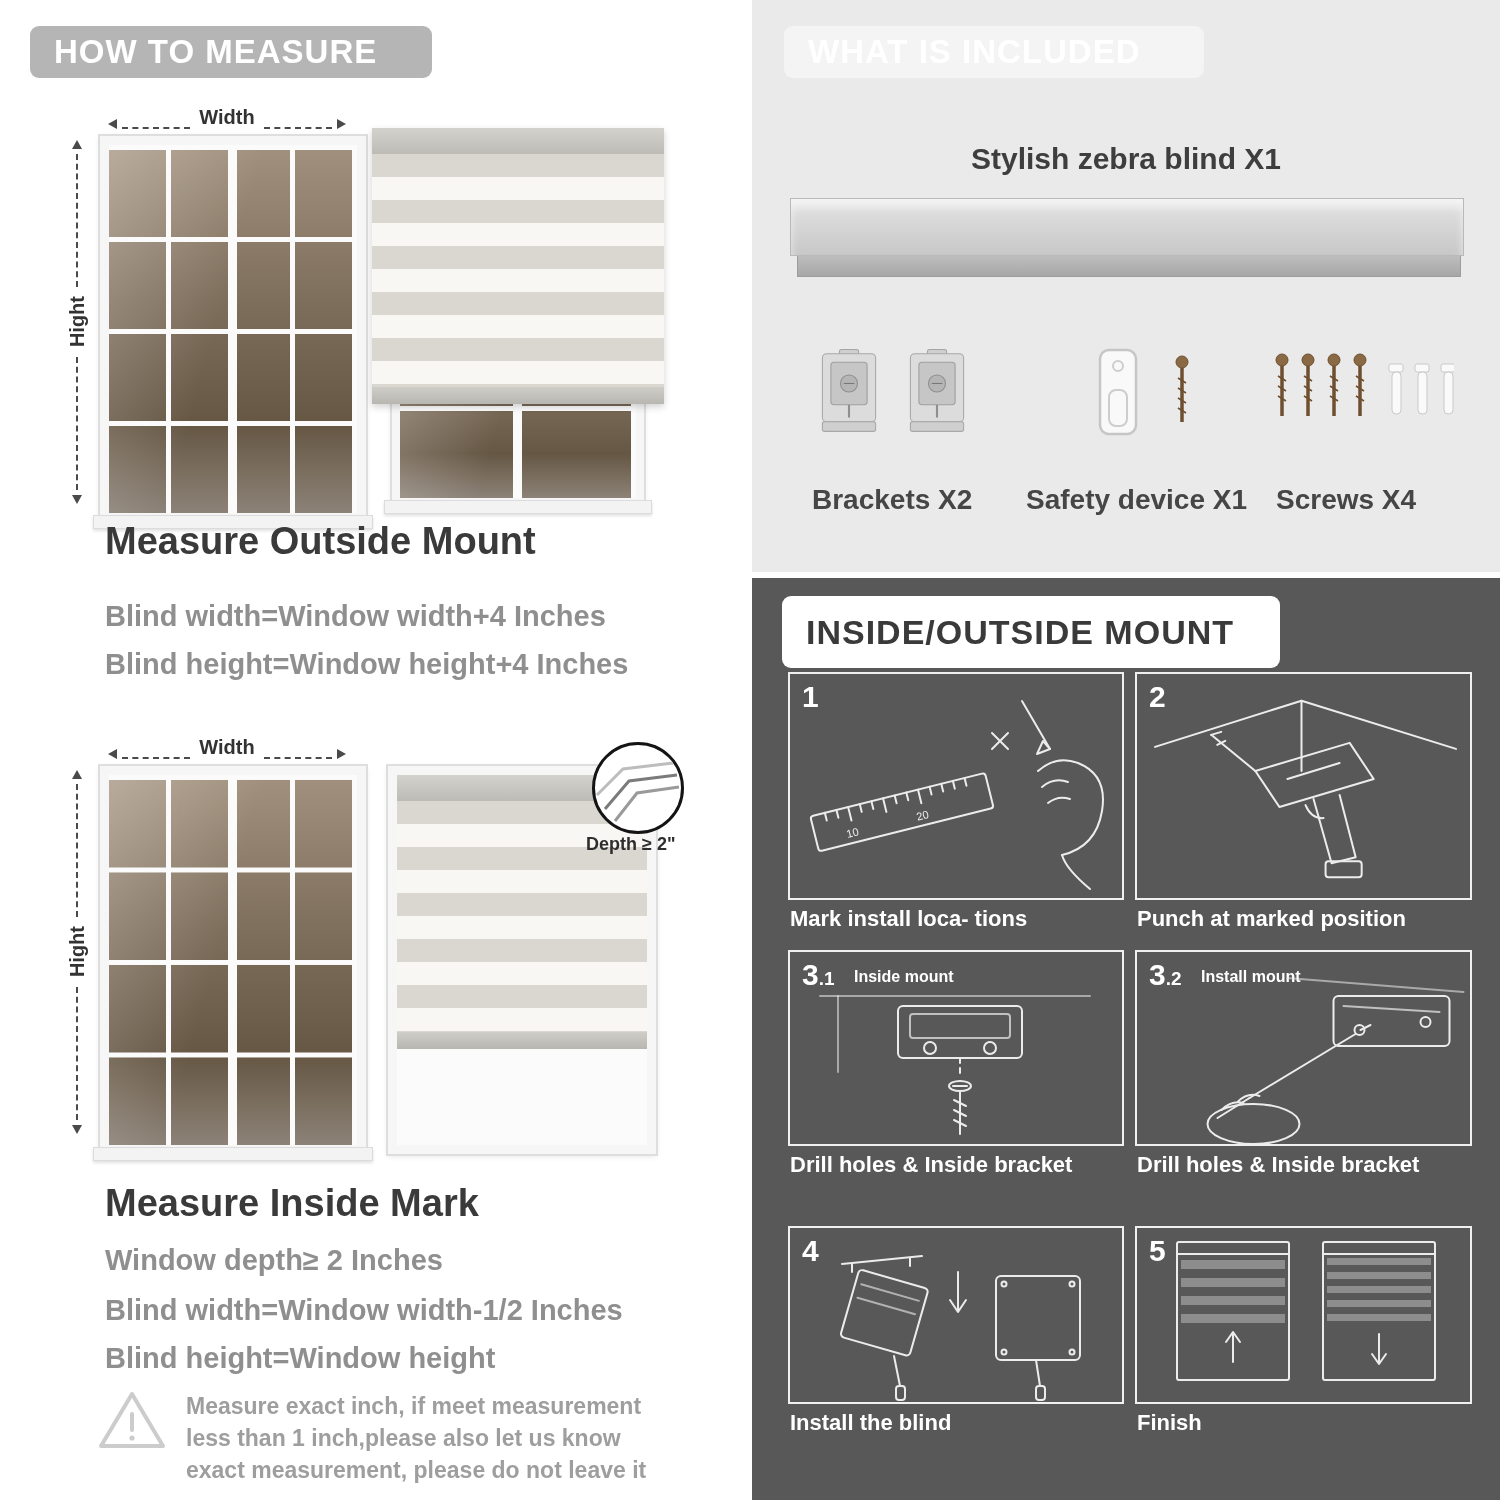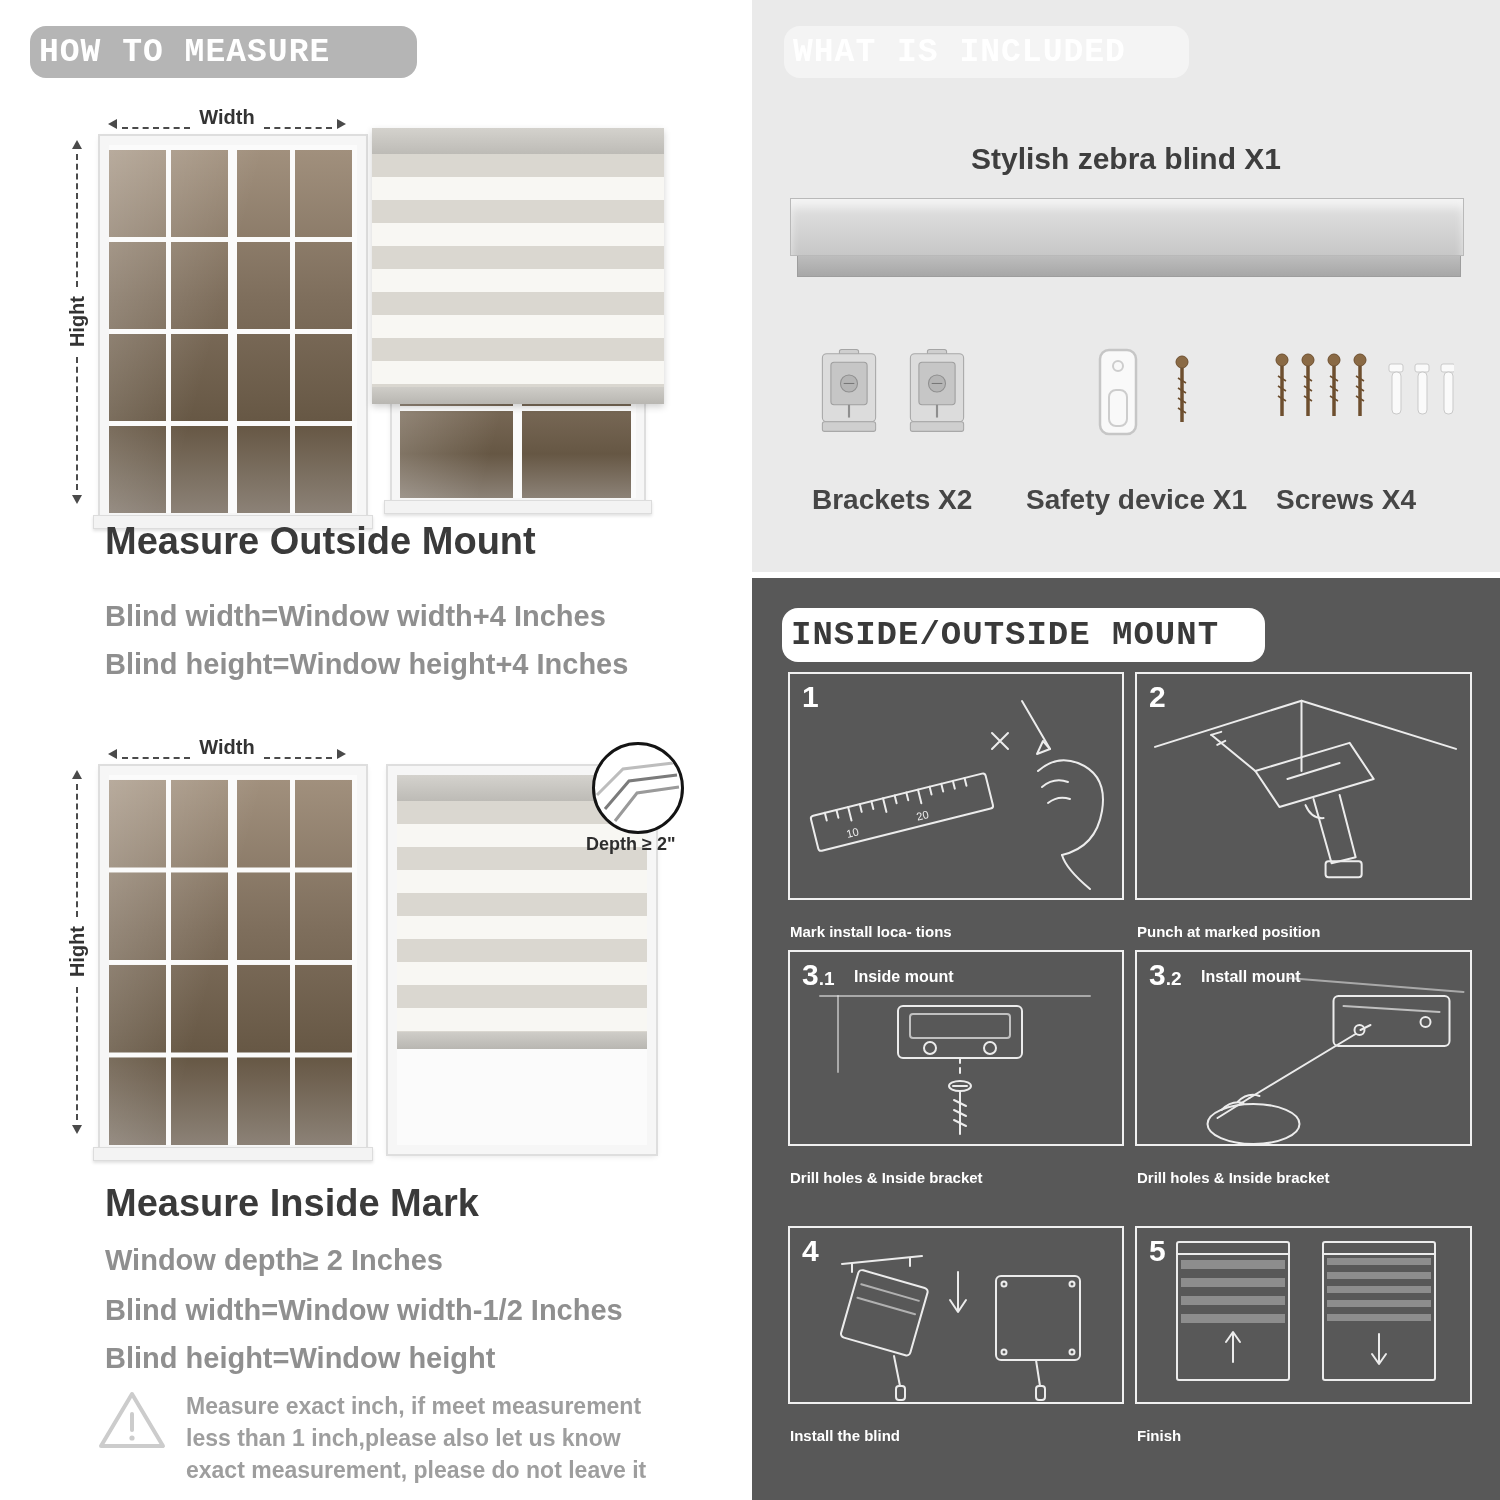--- a/index.html
+++ b/index.html
@@ -1,22 +1,22 @@
 <!DOCTYPE html>
 <html><head>
 <meta charset="utf-8">
 <style>
   html,body{margin:0;padding:0;background:#fff;}
   .page{position:relative;width:1500px;height:1500px;background:#fff;overflow:hidden;
         font-family:"Liberation Sans", sans-serif;}
   .abs{position:absolute;}
 
   
-  .pill{position:absolute;display:flex;align-items:center;font-weight:bold;border-radius:16px;
-        padding-left:9px;letter-spacing:1px;font-family:Liberation Mono, monospace;}
+  .pill{position:absolute;display:flex;align-items:center;font-weight:bold;border-radius:9px;
+        padding-left:24px;letter-spacing:1px;}
   .pill-gray{background:#b5b5b5;color:#fff;font-size:33px;}
   .pill-light{background:#f4f4f4;color:#fff;font-size:33px;}
   .pill-white{background:#ffffff;color:#3a3a3a;font-size:34px;}
 
   
   .h-dark{position:absolute;font-weight:bold;color:#3a3a3a;font-size:38px;}
   .gray-line{position:absolute;font-weight:bold;color:#8f8f8f;font-size:29px;}
   .warn-text{position:absolute;font-weight:bold;color:#9e9e9e;font-size:23px;line-height:1.4;width:472px;}
 
   
@@ -76,21 +76,21 @@
   .rail-bottom{height:20px;margin:0 3px 0 7px;background:linear-gradient(180deg,#bdbdbd,#a7a7a7);
                border:1px solid #9d9d9d;border-top:none;}
   .item-label{position:absolute;font-weight:bold;font-size:28px;color:#464646;}
 
   
   .mount{position:absolute;left:752px;top:578px;width:748px;height:922px;background:#585858;}
   .panel{position:absolute;border:2px solid #f0f0f0;}
   .step-num{position:absolute;top:6px;left:12px;color:#fff;font-weight:bold;font-size:30px;}
   .step-sub{font-size:19px;}
   .inner-label{position:absolute;top:16px;left:64px;color:#fff;font-weight:bold;font-size:16px;}
-  .caption{position:absolute;color:#fff;font-weight:bold;font-size:15px;margin-top:17px;}
+  .caption{position:absolute;color:#fff;font-weight:bold;font-size:22px;}
   .lineart{position:absolute;inset:0;width:100%;height:100%;}
   .lineart *{stroke:#ececec;stroke-width:2;fill:none;stroke-linecap:round;stroke-linejoin:round;}
   .lineart .fillstripe{fill:rgba(255,255,255,.32);stroke:none;}
   .lineart text{fill:#ececec;stroke:none;font-family:"Liberation Sans",sans-serif;}
 </style>
 </head>
 <body>
 
 <div class="page">
 
@@ -252,21 +252,21 @@
         </g>
       </svg>
     </div>
 
     <div class="item-label" style="left:60px;top:484px;">Brackets X2</div>
     <div class="item-label" style="left:274px;top:484px;">Safety device X1</div>
     <div class="item-label" style="left:524px;top:484px;">Screws X4</div>
   </div>
 
   <div class="mount">
-    <div class="pill pill-white" style="left:30px;top:30px;width:474px;height:54px;">INSIDE/OUTSIDE MOUNT</div>
+    <div class="pill pill-white" style="left:30px;top:18px;width:474px;height:72px;">INSIDE/OUTSIDE MOUNT</div>
 
     <div class="panel" style="left:36px;top:94px;width:332px;height:224px;">
       <div class="step-num">
         <span>1</span></div>
       <svg class="lineart" viewBox="0 0 332 222">
         <g transform="rotate(-14 110 150)">
           <rect x="25" y="120" width="180" height="36" rx="3"></rect>
           <path d="M40,120 v8 M52,120 v8 M64,120 v14 M76,120 v8 M88,120 v8 M100,120 v14 M112,120 v8 M124,120 v8 M136,120 v14 M148,120 v8 M160,120 v8 M172,120 v8 M184,120 v8"></path>
           <text x="56" y="150" font-size="11">10</text>
           <text x="128" y="150" font-size="11">20</text>

